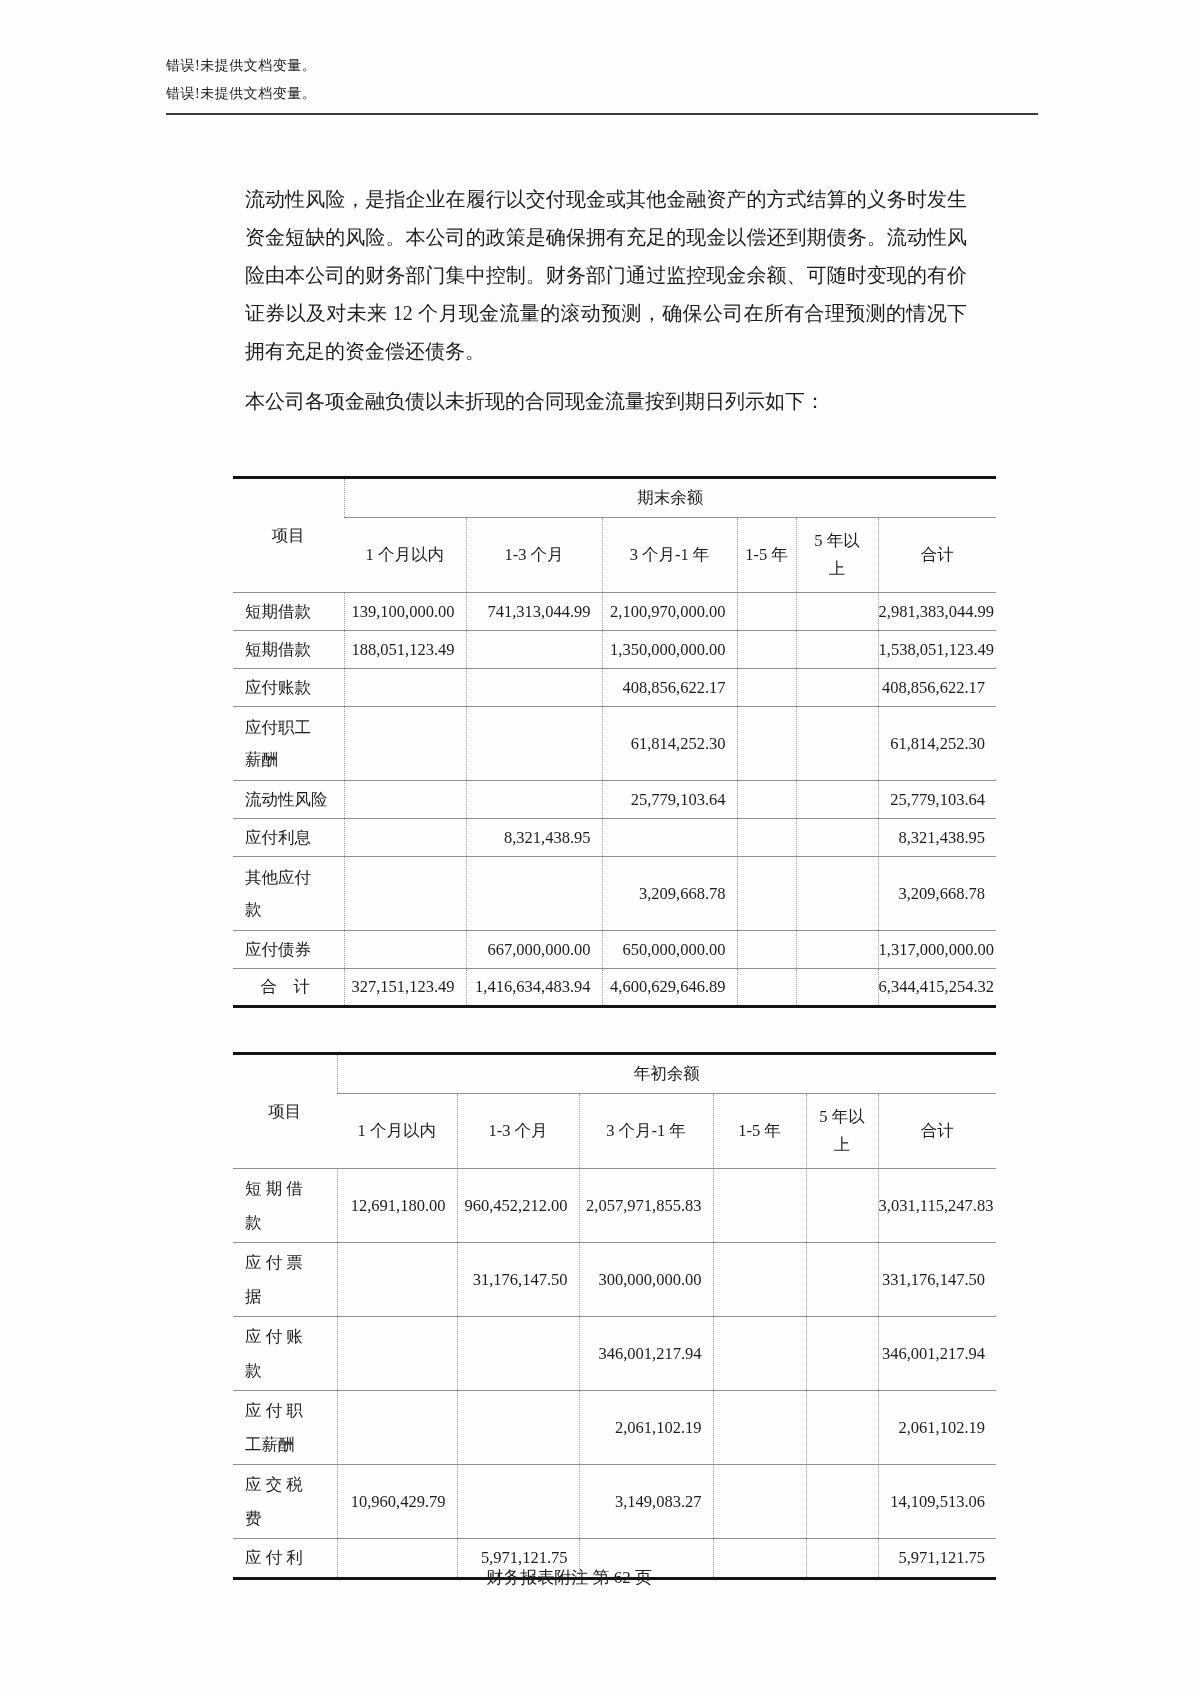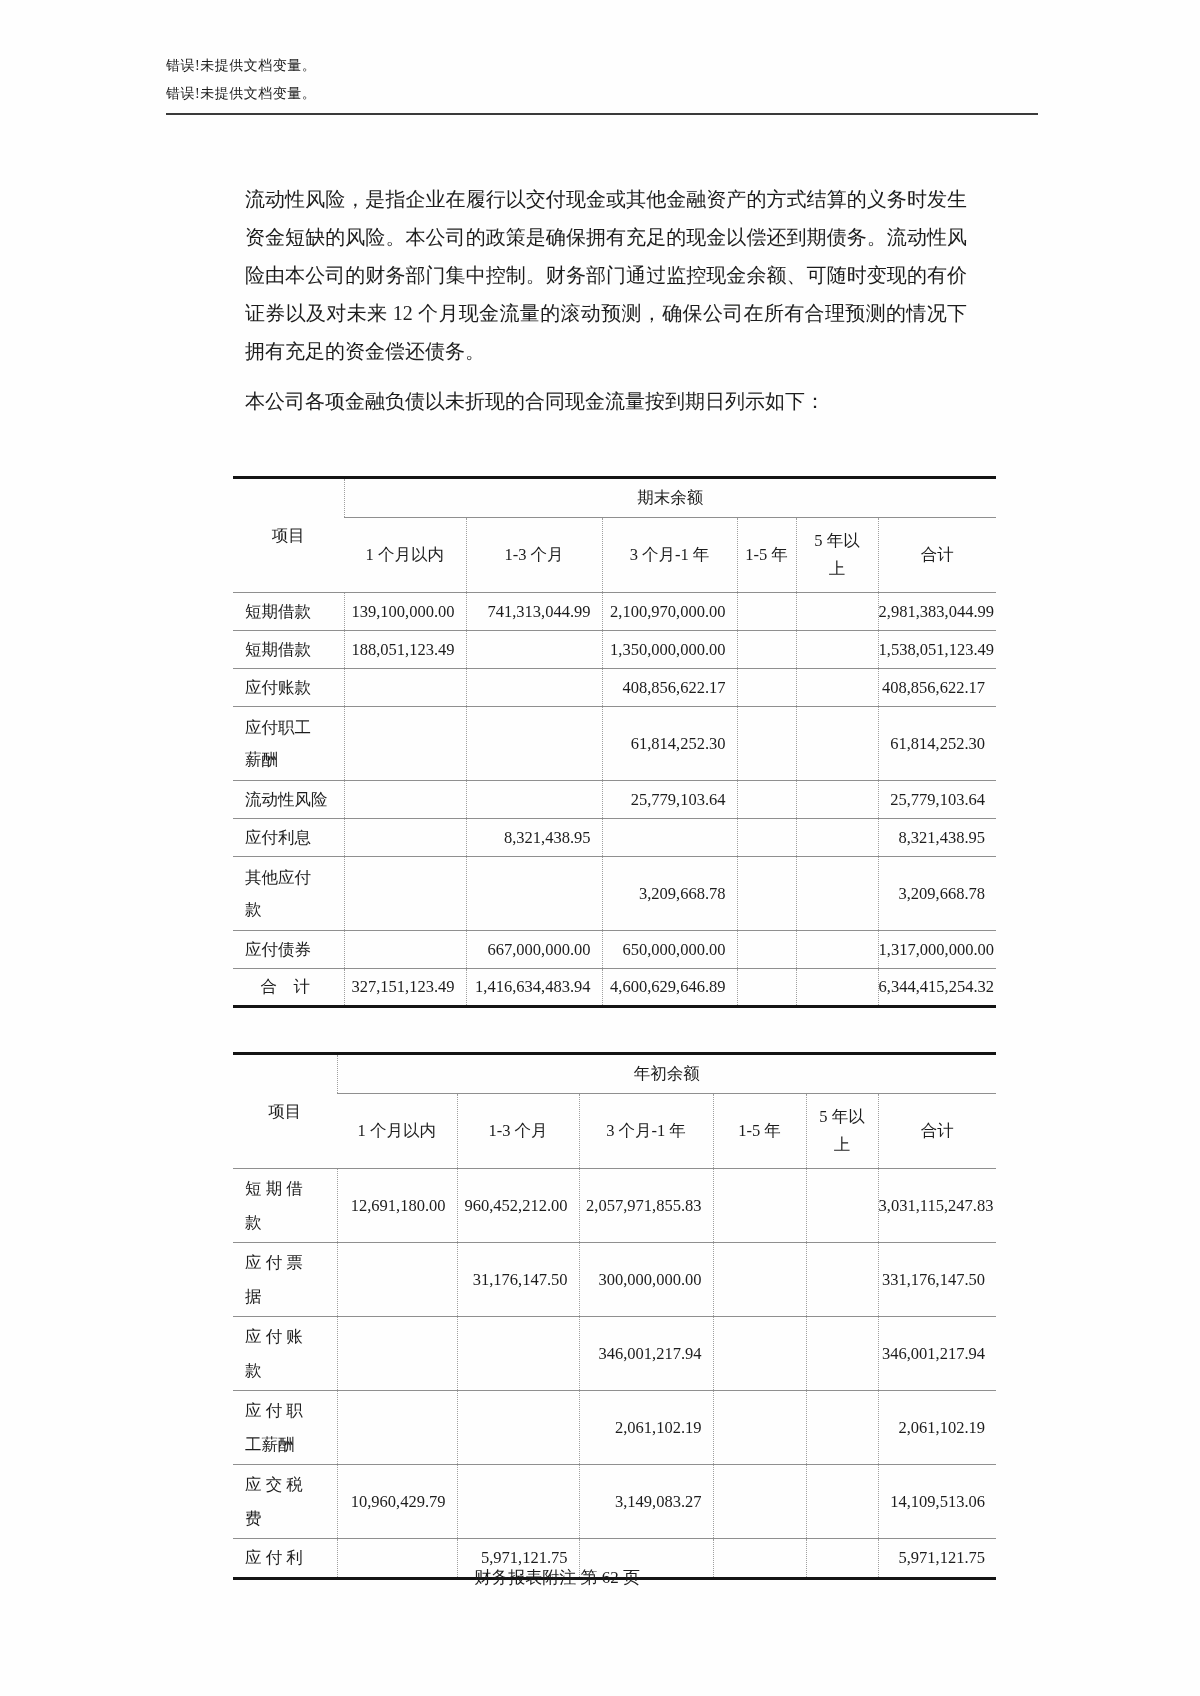--- a/index.html
+++ b/index.html
@@ -48,21 +48,21 @@
   }
   .fin-table td.amount{text-align:right;padding-right:11px;white-space:nowrap;}
   .t1 tbody tr{height:38px;}
   .t1 tbody tr.tall{height:74px;}
   .t1 tbody tr.total-row td.label{text-align:center;padding-left:0;}
   .t2 tbody tr{height:74px;}
   .t2 tbody tr.clipped-row{height:40px;}
   .t2 td.label{line-height:34px;margin-top:18px;}
   
   .page-footer{
-    position:absolute;left:0;top:1566px;width:1114px;
+    position:absolute;left:12px;top:1566px;width:1114px;
     text-align:center;font-size:17px;
   }
 </style>
 </head>
 <body>
 
 <div class="page">
 
   <div class="page-header">
     <div class="hdr-bold">错误!未提供文档变量。</div>

